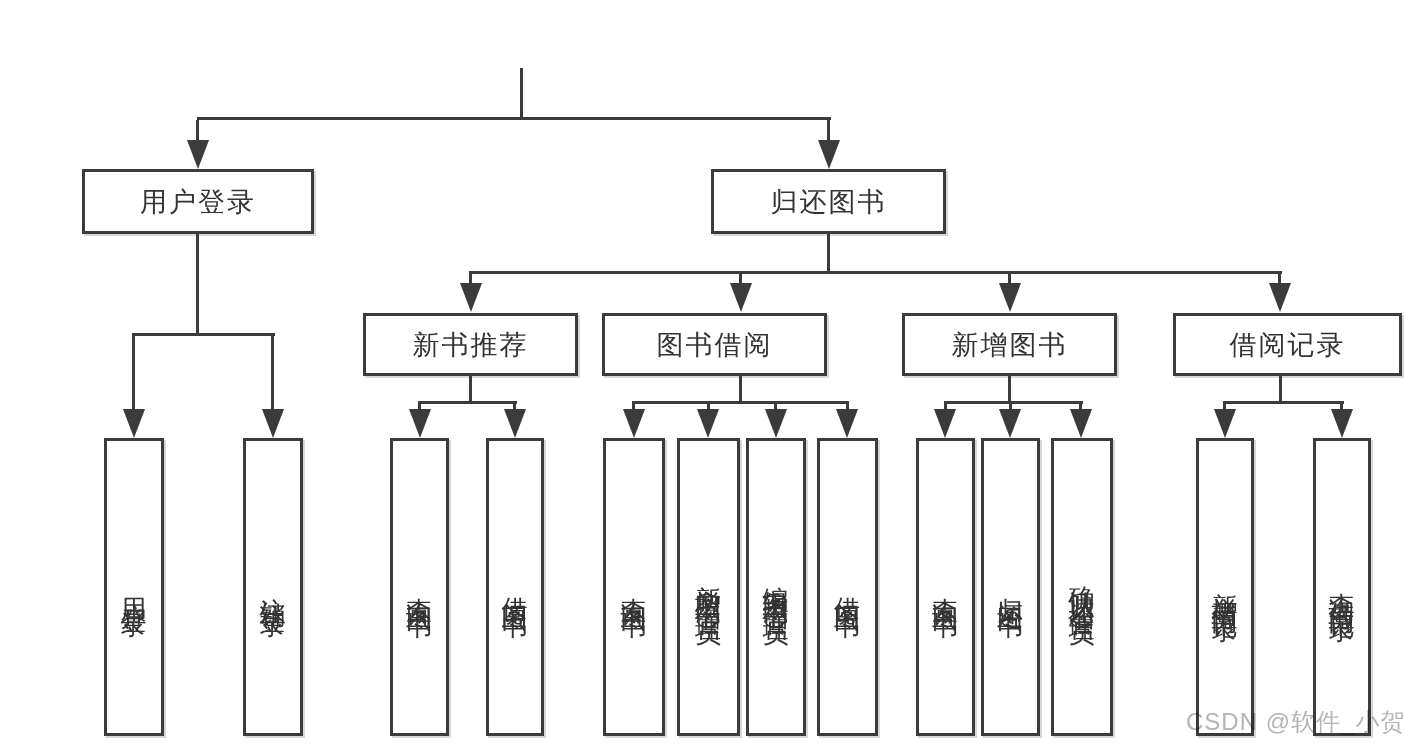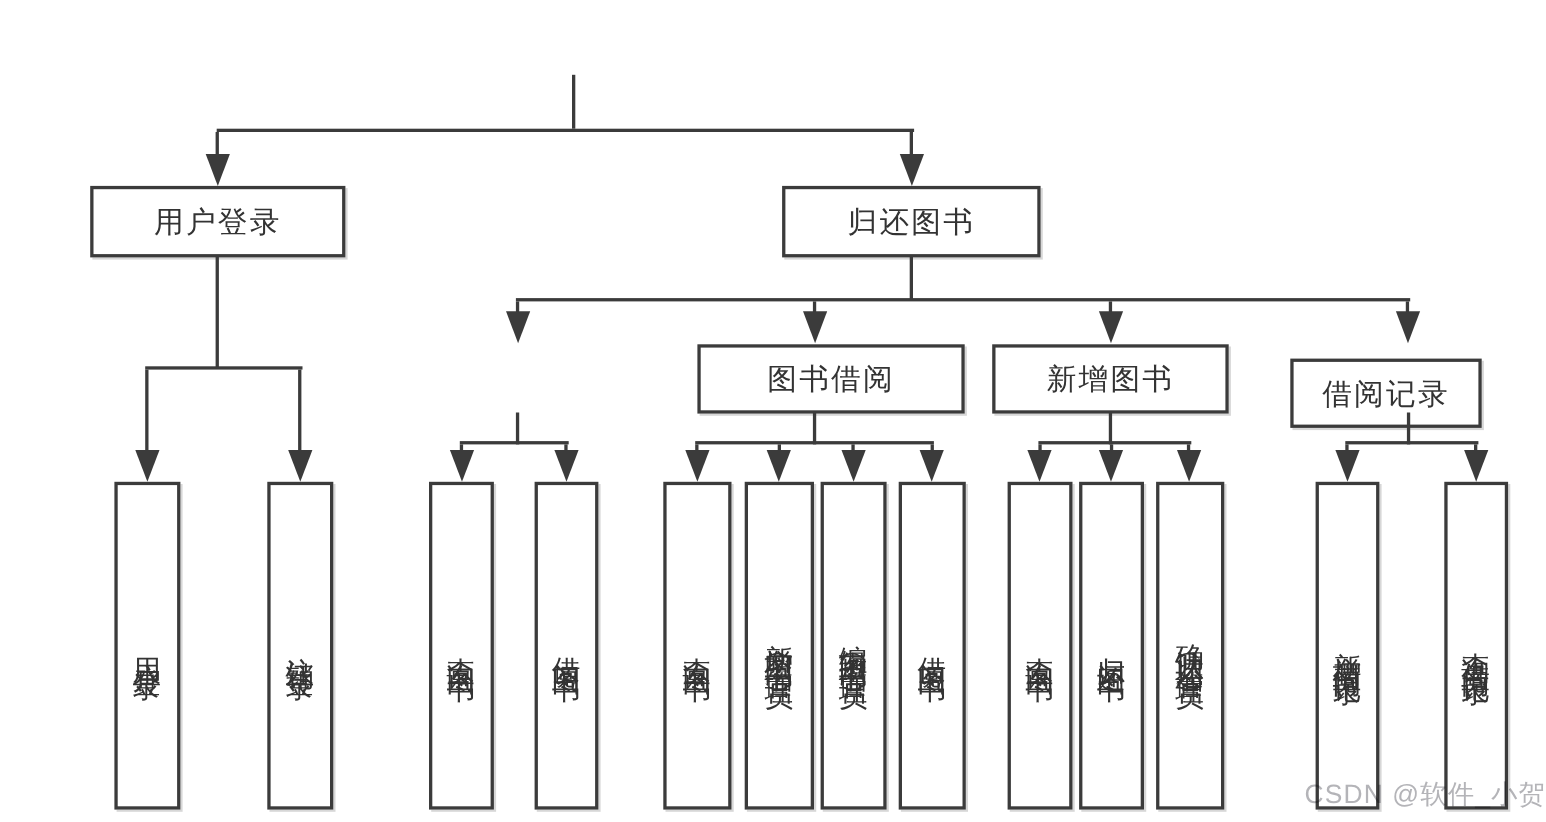--- a/index.html
+++ b/index.html
@@ -38,26 +38,27 @@
 </head>
 <body>
 
 <div class="canvas">
 
 
   <div class="node" style="left:82px;top:169px;width:232px;height:65px">用户登录</div>
 
   <div class="node" style="left:711px;top:169px;width:235px;height:65px">归还图书</div>
 
+  <div class="node" style="left:363px;top:313px;width:215px;height:63px">新书推荐</div>
 
-  <div class="node" style="left:634px;top:313px;width:243px;height:63px">图书借阅</div>
+  <div class="node" style="left:602px;top:313px;width:225px;height:63px">图书借阅</div>
 
   <div class="node" style="left:902px;top:313px;width:215px;height:63px">新增图书</div>
 
-  <div class="node" style="left:1173px;top:326px;width:174px;height:63px">借阅记录</div>
+  <div class="node" style="left:1173px;top:313px;width:229px;height:63px">借阅记录</div>
 
   <div class="node leaf" style="left:104px;top:438px;width:60px;height:298px">用户登录</div>
 
   <div class="node leaf" style="left:243px;top:438px;width:60px;height:298px">注销登录</div>
 
   <div class="node leaf" style="left:390px;top:438px;width:59px;height:298px">查询图书</div>
 
   <div class="node leaf" style="left:486px;top:438px;width:58px;height:298px">借阅图书</div>
 
   <div class="node leaf" style="left:603px;top:438px;width:62px;height:298px">查询图书</div>

